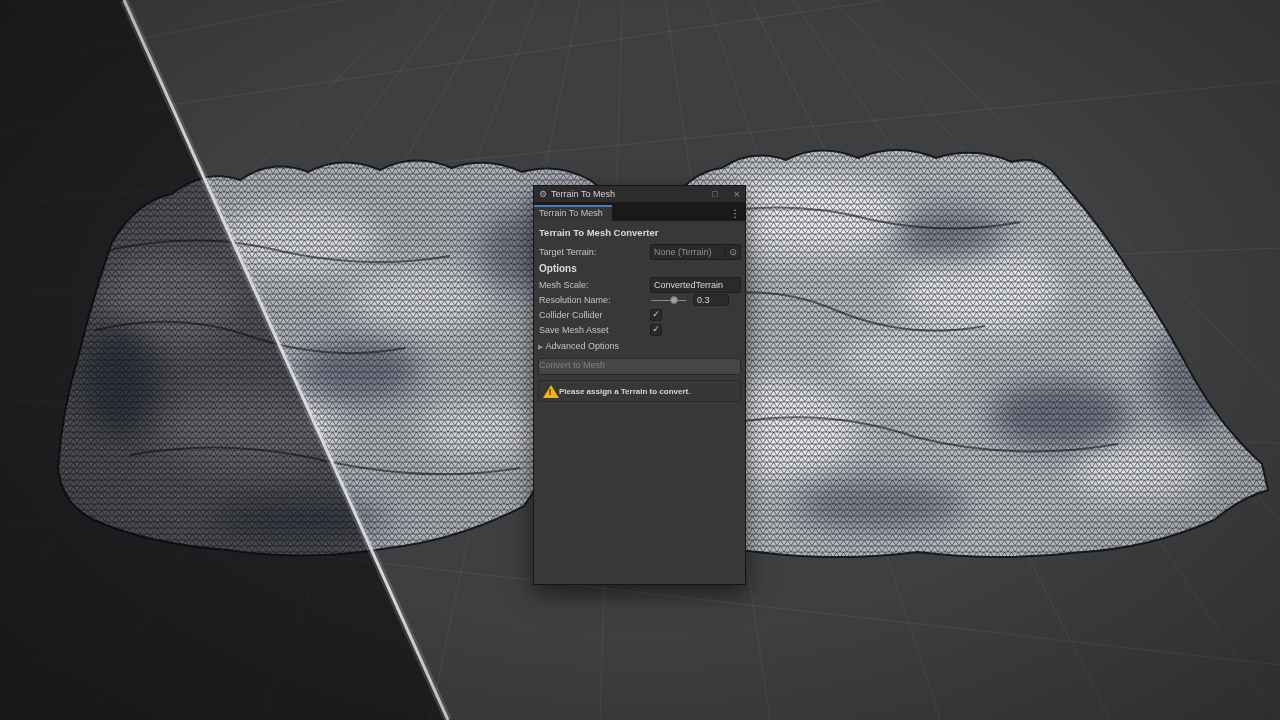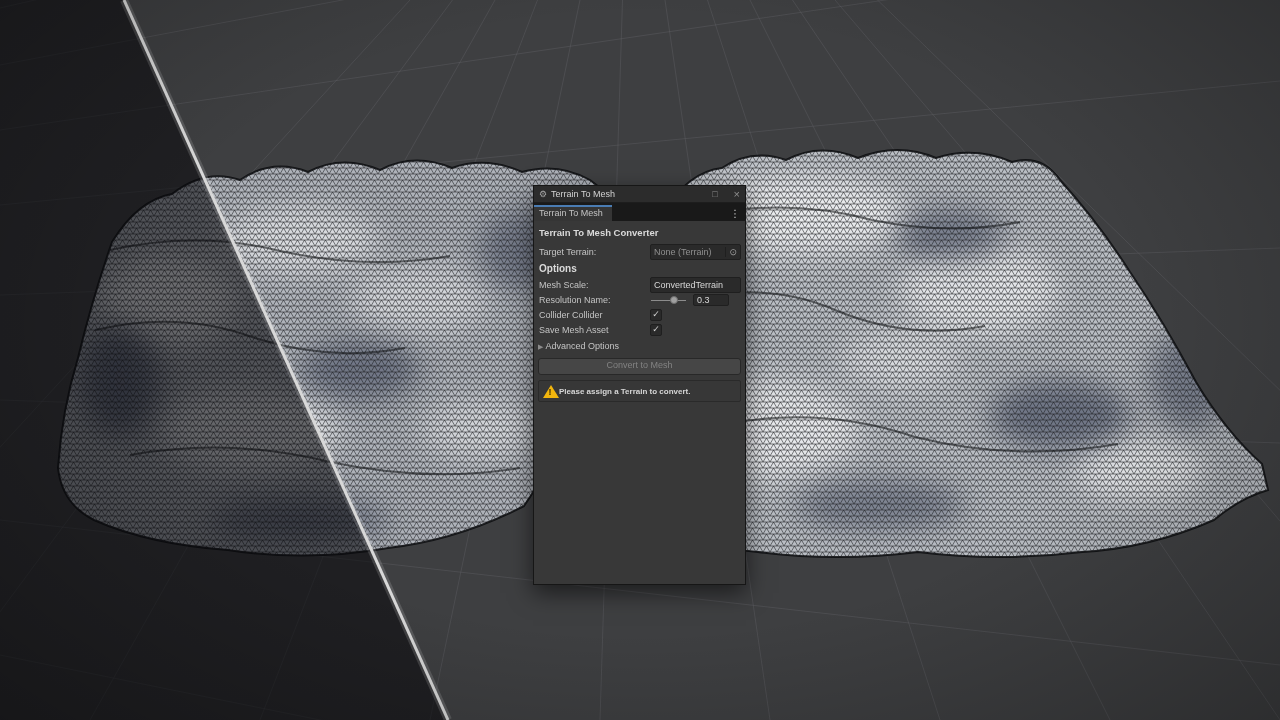--- a/index.html
+++ b/index.html
@@ -40,21 +40,21 @@
   .slider .track{position:absolute;left:1px;right:3px;top:6px;height:1px;background:#8c8c8c;}
   .slider .handle{position:absolute;top:2px;left:50%;width:8px;height:8px;border-radius:50%;
     background:#a0a0a0;border:1px solid #6e6e6e;box-sizing:border-box;}
   .numfield{width:36px;height:12px;background:#2a2a2a;border:1px solid #1f1f1f;border-radius:2px;
     box-sizing:border-box;color:#d8d8d8;display:flex;align-items:center;padding:0 3px;margin-left:4px;}
   .checkbox{width:10px;height:10px;background:#2a2a2a;border:1px solid #1f1f1f;border-radius:2px;
     color:#d2d2d2;font-size:9px;line-height:9px;text-align:center;}
   .foldout{display:flex;align-items:flex-end;height:13px;margin:2px 0 0 0;}
   .foldout .arrow{color:#8b8b8b;font-size:7px;padding:0 2px 0 1px;}
   .convert-btn{margin:7px 1px 0 1px;height:15px;background:#464646;border:1px solid #282828;
-    border-radius:3px;color:#828282;text-align:center;line-height:13px;font-size:9px;}
+    border-radius:3px;color:#828282;text-align:left;line-height:13px;font-size:9px;}
   .helpbox{margin:5px 1px 0 1px;min-height:22px;background:#373737;border:1px solid #2a2a2a;
     border-radius:2px;display:flex;align-items:center;padding:2px 4px;box-sizing:border-box;}
   .warn-tri{position:relative;width:0;height:0;flex:0 0 auto;
     border-left:8px solid transparent;border-right:8px solid transparent;
     border-bottom:13px solid #f2b50d;}
   .warn-bang{position:absolute;left:-2.5px;top:2px;font-size:9px;font-weight:bold;color:#3a2c00;}
   .warn-text{color:#d6d6d6;font-size:8px;font-weight:bold;}
   .vignette{position:absolute;inset:0;pointer-events:none;
     background:radial-gradient(ellipse at 50% 45%, rgba(0,0,0,0) 55%, rgba(0,0,0,0.28) 100%);}
 </style>

